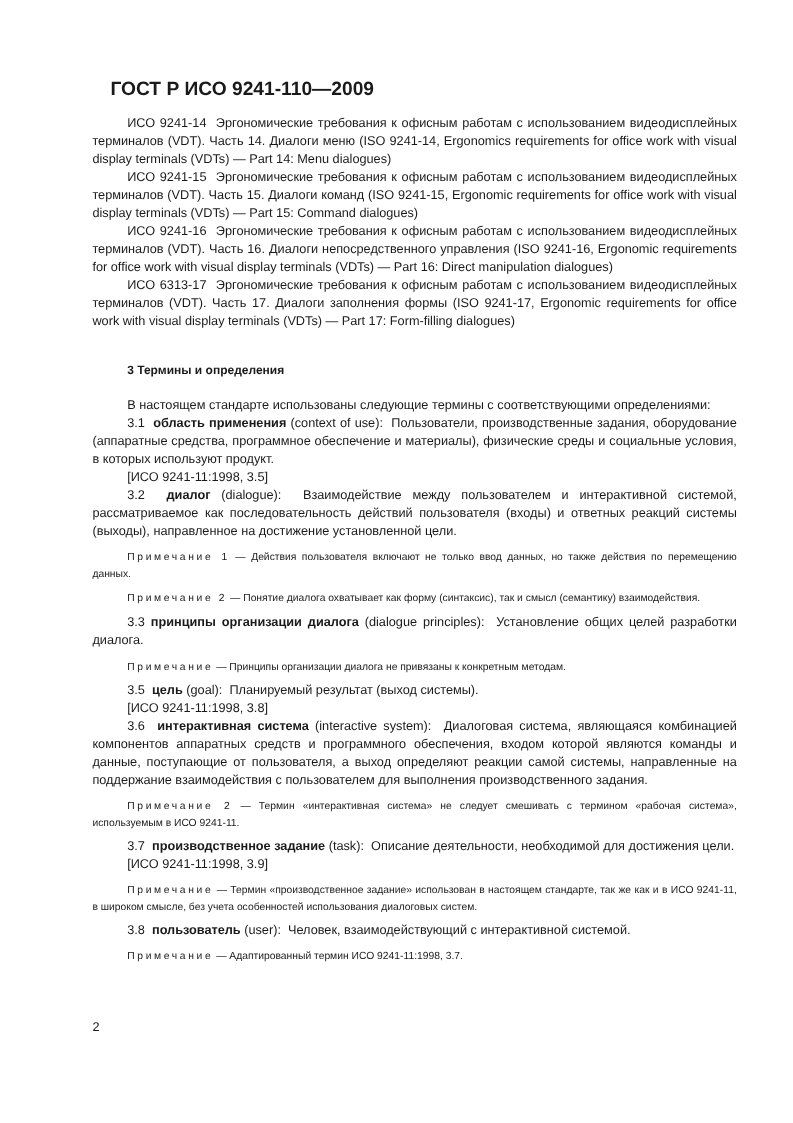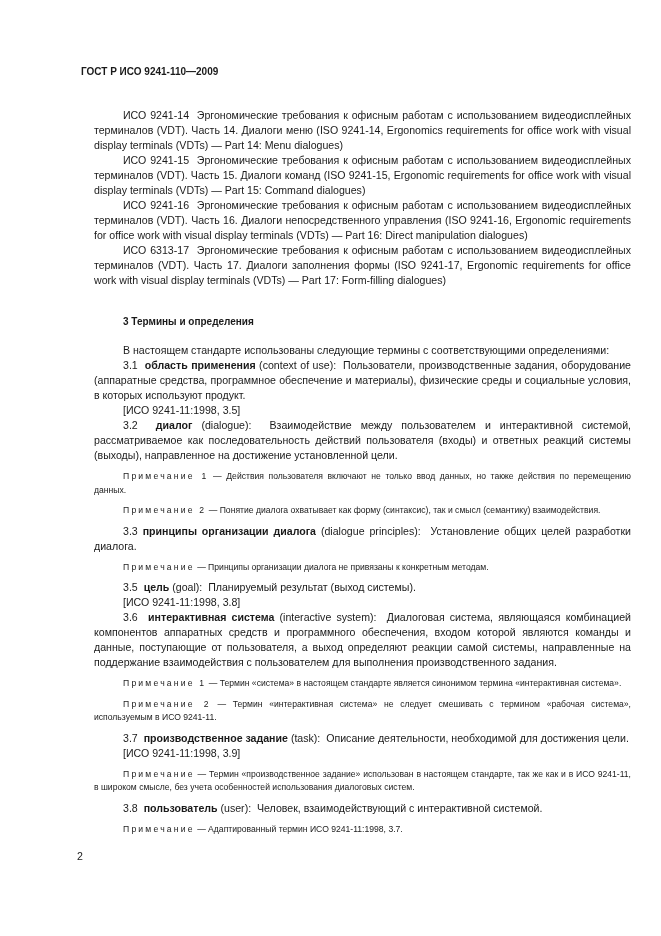--- a/index.html
+++ b/index.html
@@ -1,20 +1,20 @@
 <!DOCTYPE html>
 <html><head>
 <meta charset="utf-8">
 <style>
   html, body { margin: 0; padding: 0; background: #ffffff; }
   body { width: 661px; height: 936px; position: relative; overflow: hidden;
          font-family: "Liberation Sans", sans-serif; color: #1a1a1a; }
   .page { position: absolute; left: 77px; top: 0; width: 537px; }
-  .header { position: absolute; top: 66px; left: 4px; font-weight: bold; font-size: 10px; letter-spacing: 0; }
-  .content { position: absolute; top: 108px; left: 0; width: 537px; margin-left: 17px; }
+  .header { position: absolute; top: 66px; left: 15px; font-weight: bold; font-size: 16px; letter-spacing: 0; }
+  .content { position: absolute; top: 96px; left: 0; width: 537px; }
   p { margin: 0; font-size: 10.6px; line-height: 15px; text-align: justify; }
   .ind { text-indent: 29px; }
   .ref { text-indent: 29px; }
   .note { font-size: 8.6px; line-height: 13.5px; text-align: justify; text-indent: 29px; margin-top: 7px; margin-bottom: 6px; }
   .note .lbl { letter-spacing: 2.2px; }
   .section { font-weight: bold; font-size: 10px; margin-top: 26px; margin-bottom: 13px; padding-left: 29px; line-height: 16px; }
   .pnum { position: absolute; top: 850px; left: 0; font-size: 10.6px; }
   b { font-weight: bold; }
 </style>
 </head>
@@ -42,21 +42,20 @@
     <p class="note"><span class="lbl">Примечание 2</span><span> — Понятие диалога охватывает как форму (синтаксис), так и смысл (семантику) взаимодействия.</span></p>
 
     <p class="ind"><span>3.3</span> <b>принципы организации диалога</b> <span>(dialogue principles):</span>&nbsp; <span>Установление общих целей разработки диалога.</span></p>
     <p class="note"><span class="lbl">Примечание</span><span> — Принципы организации диалога не привязаны к конкретным методам.</span></p>
 
 
     <p class="ind"><span>3.5</span>&nbsp; <b>цель</b> <span>(goal):</span>&nbsp; <span>Планируемый результат (выход системы).</span></p>
     <p class="ref">[ИСО 9241-11:1998, 3.8]</p>
 
     <p class="ind"><span>3.6</span>&nbsp; <b>интерактивная система</b> <span>(interactive system):</span>&nbsp; <span>Диалоговая система, являющаяся комбинацией компонентов аппаратных средств и программного обеспечения, входом которой являются команды и данные, поступающие от пользователя, а выход определяют реакции самой системы, направленные на поддержание взаимодействия с пользователем для выполнения производственного задания.</span></p>
-    <p class="note"><span class="lbl">Примечание 1</span><span> — Термин «система» в настоящем стандарте является синонимом термина «интерактивная система».</span></p>
     <p class="note"><span class="lbl">Примечание 2</span><span> — Термин «интерактивная система» не следует смешивать с термином «рабочая система», используемым в ИСО 9241-11.</span></p>
 
     <p class="ind"><span>3.7</span>&nbsp; <b>производственное задание</b> <span>(task):</span>&nbsp; <span>Описание деятельности, необходимой для достижения цели.</span></p>
     <p class="ref">[ИСО 9241-11:1998, 3.9]</p>
     <p class="note"><span class="lbl">Примечание</span><span> — Термин «производственное задание» использован в настоящем стандарте, так же как и в ИСО 9241-11, в широком смысле, без учета особенностей использования диалоговых систем.</span></p>
 
     <p class="ind"><span>3.8</span>&nbsp; <b>пользователь</b> <span>(user):</span>&nbsp; <span>Человек, взаимодействующий с интерактивной системой.</span></p>
     <p class="note"><span class="lbl">Примечание</span><span> — Адаптированный термин ИСО 9241-11:1998, 3.7.</span></p>
   </div>
 

